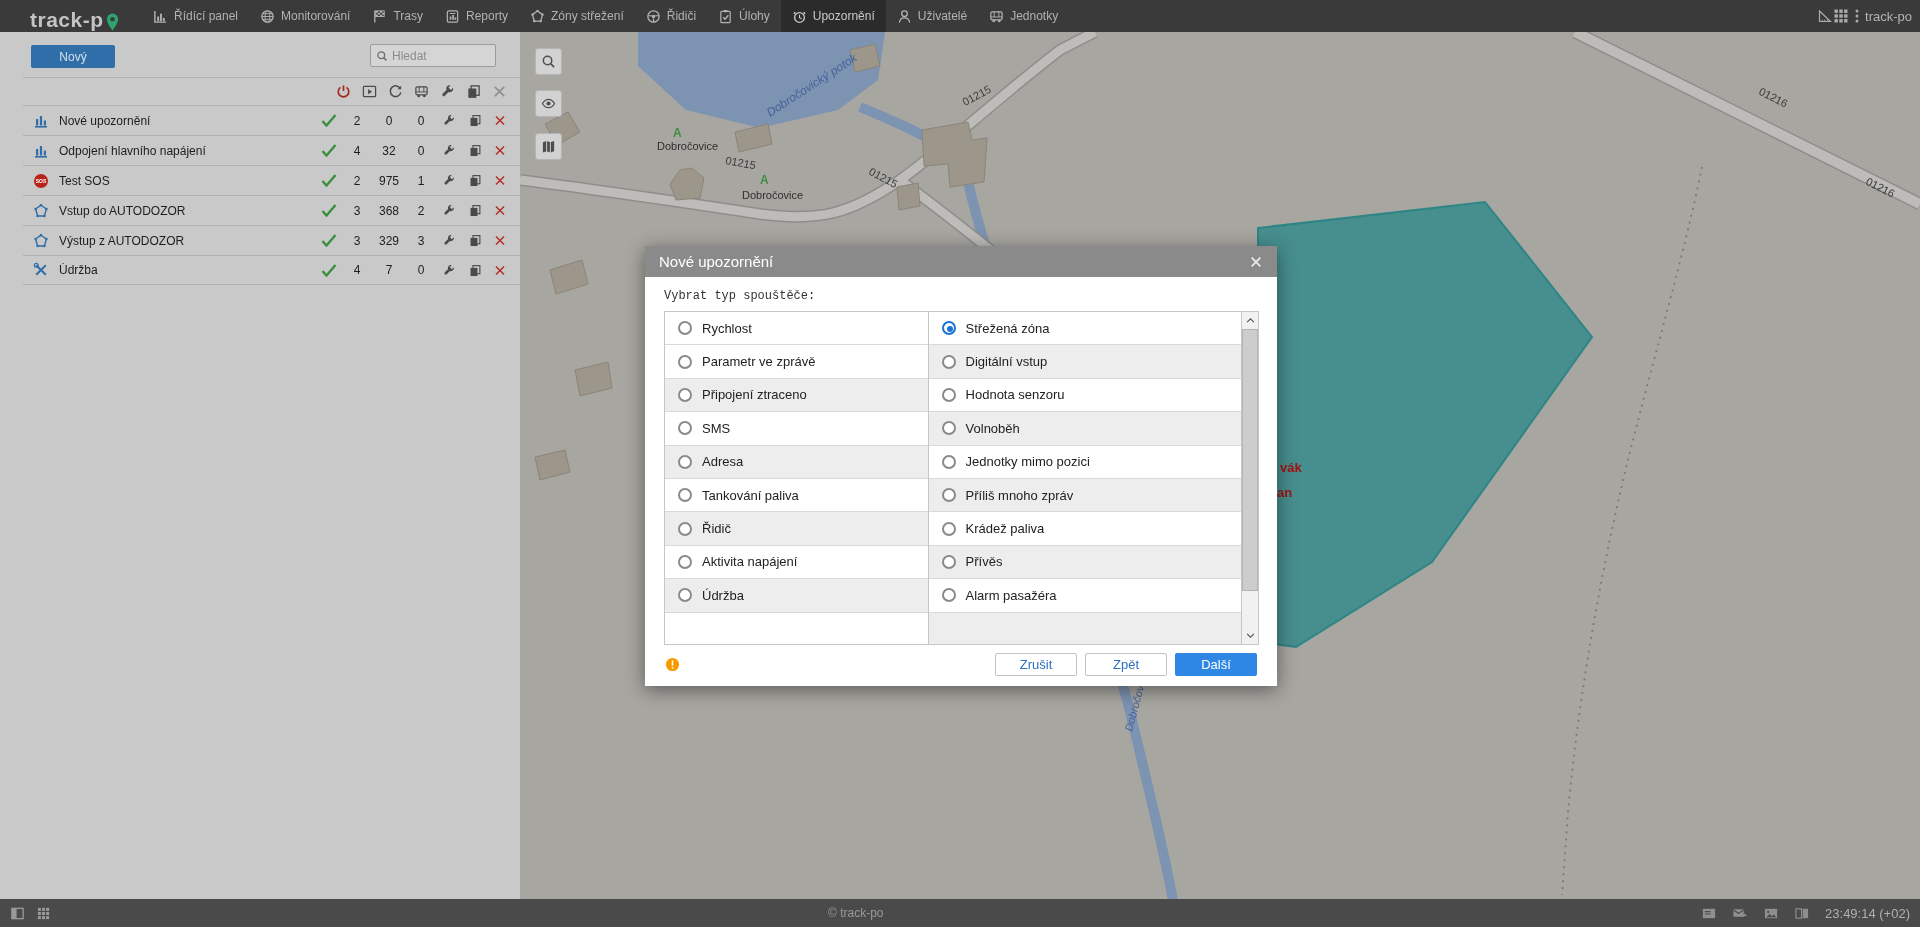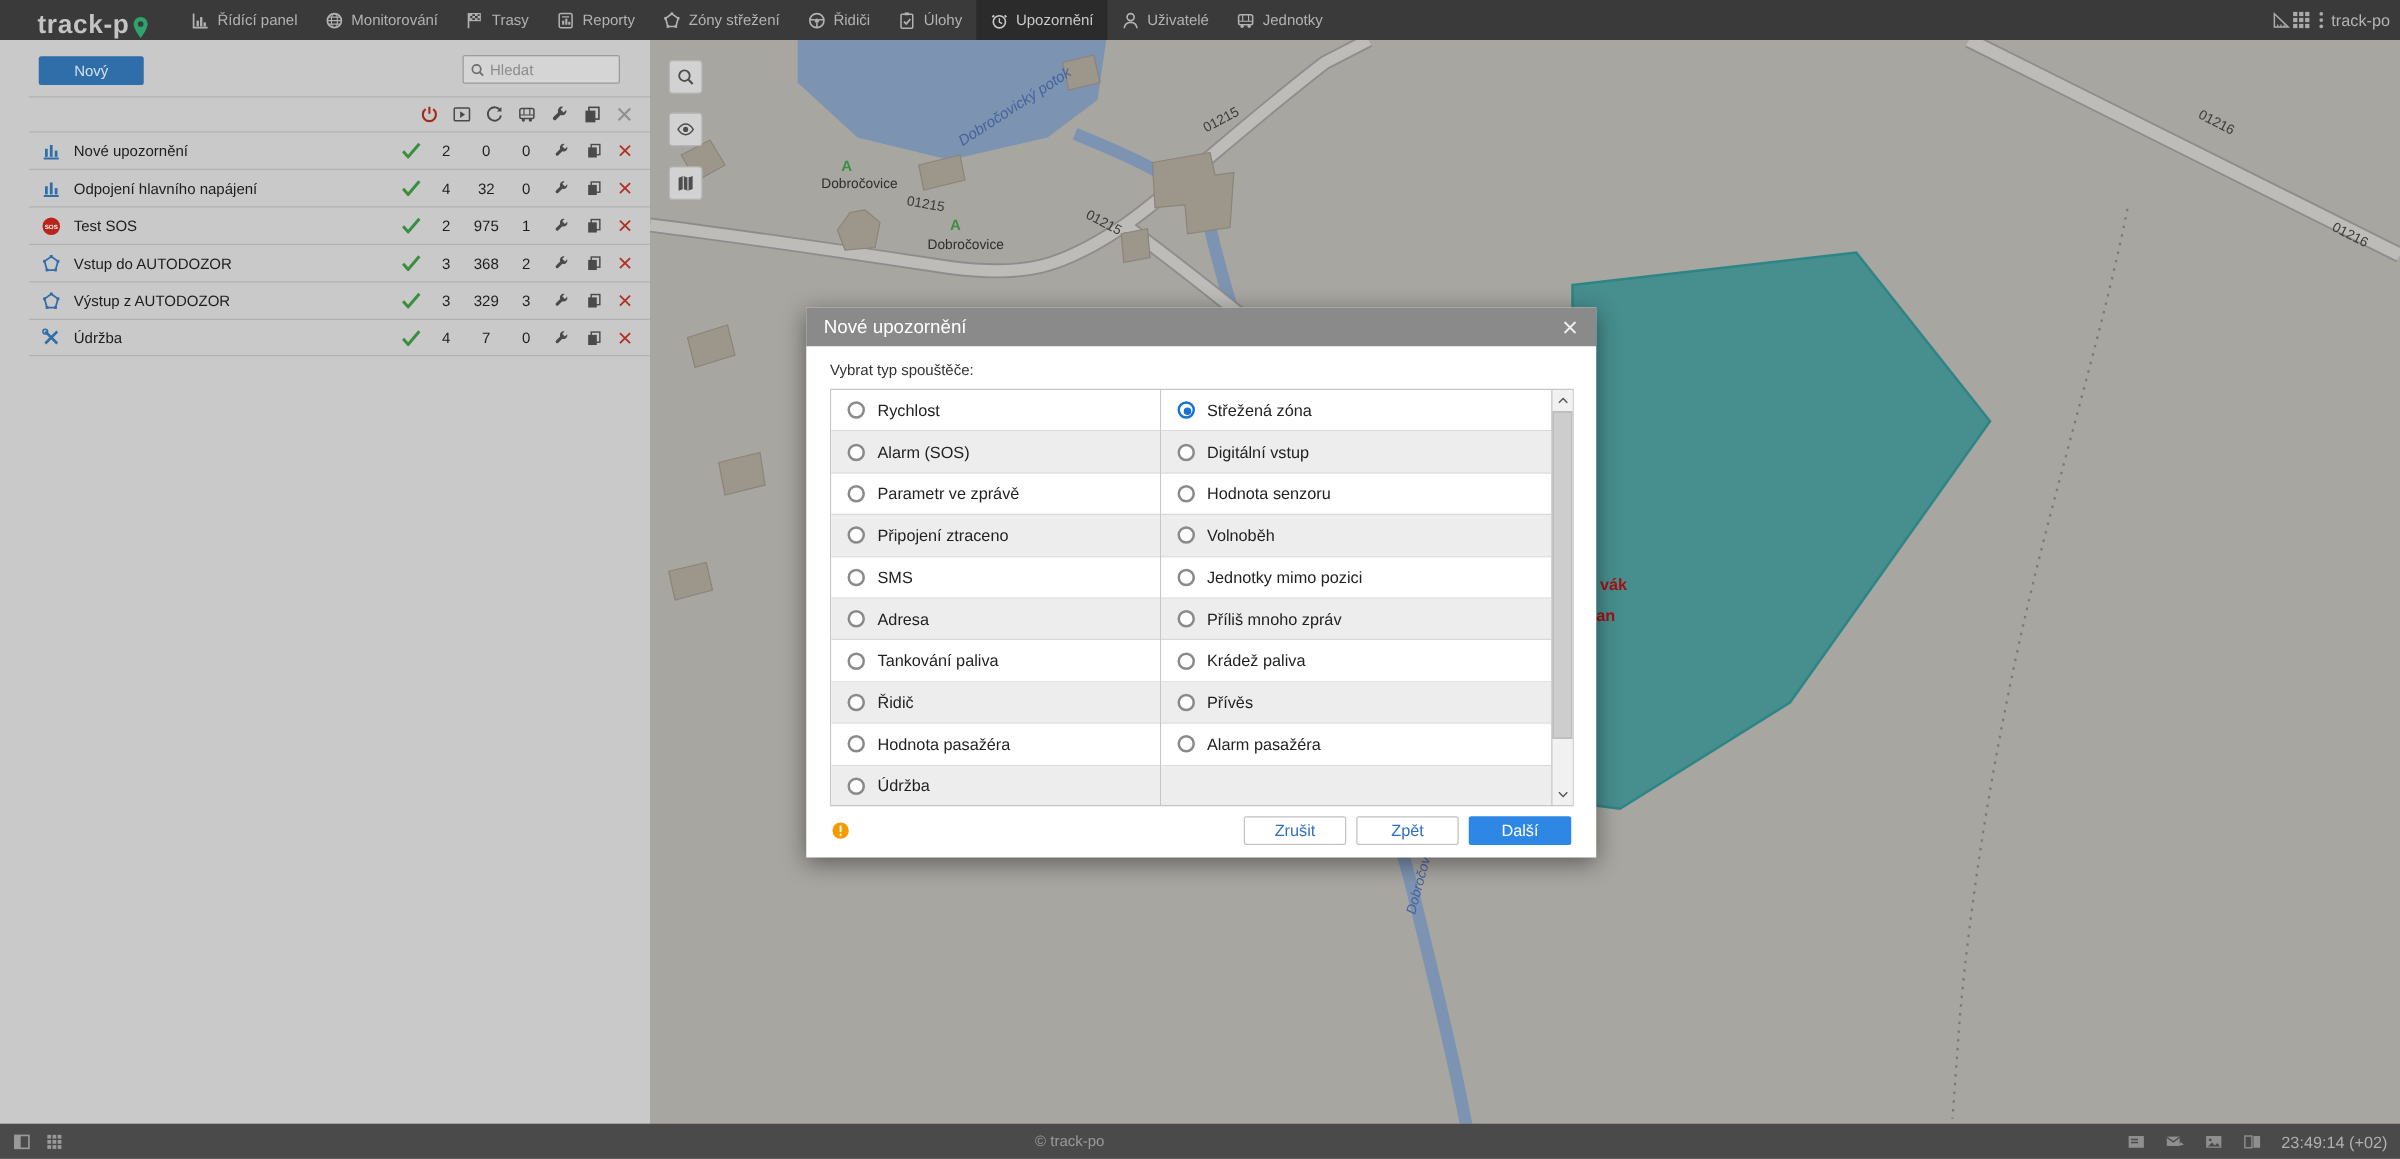--- a/index.html
+++ b/index.html
@@ -46,21 +46,21 @@
   .map { position:absolute; left:520px; top:32px; width:1400px; height:867px; overflow:hidden; z-index:10; }
   .map-controls { position:absolute; left:535px; top:48px; z-index:20; width:27px; }
   .map-btn { position:absolute; left:0; width:27px; height:27px; background:#d2d2d2; border:1px solid #b5b5b5; border-radius:3px; color:#4e4e4e; display:flex; align-items:center; justify-content:center; cursor:pointer; }
   .map-btn .ic { width:15px; height:15px; }
   .map-btn.b1 { top:0; } .map-btn.b2 { top:42px; } .map-btn.b3 { top:85px; }
 
   
   .modal { position:absolute; left:645px; top:246px; width:632px; height:440px; background:#fff; box-shadow:0 4px 18px rgba(0,0,0,.45); z-index:50; }
   .modal-head { height:31px; background:#8a8a8a; color:#fff; display:flex; align-items:center; padding:0 14px; font-size:15px; }
   .modal-close { margin-left:auto; color:#efefef; font-size:14px; width:14px; height:14px; cursor:pointer; }
-  .modal-sub { margin:12px 0 8px 19px; font-size:12px; color:#333; }
+  .modal-sub { margin:12px 0 8px 19px; font-size:12px; color:#333;font-family:Liberation Mono, monospace; }
   .opt-list { margin-left:19px; width:595px; height:334px; border:1px solid #c6c6c6; display:flex; overflow:hidden; }
   .opt-col { display:flex; flex-direction:column; }
   .opt-col.left { width:263px; }
   .opt-col.right { width:314px; border-left:1px solid #c6c6c6; }
   .opt-cell { height:33.4px; flex:none; display:flex; align-items:center; padding-left:13px; gap:10px; font-size:13px; color:#222; border-bottom:1px solid #d9d9d9; background:#fff; cursor:pointer; }
   .opt-cell.alt { background:#ededed; }
   .radio { width:14px; height:14px; border-radius:50%; border:2px solid #8a8a8a; background:#fff; flex:none; position:relative; }
   .radio.sel { border-color:#1a73d1; }
   .radio.sel::after { content:""; position:absolute; left:3px; top:3px; width:6px; height:6px; border-radius:50%; background:#1a73d1; }
   .opt-scroll { width:17px; display:flex; flex-direction:column; background:#f1f1f1; border-left:1px solid #c6c6c6; }
@@ -611,51 +611,47 @@
         </svg>
       </span>
   </div>
   <div class="modal-sub">Vybrat typ spouštěče:</div>
   <div class="opt-list">
     <div class="opt-col left" id="opt-col-left">
         <div class="opt-cell">
           <span class="radio"></span>
           <span>Rychlost</span>
         </div>
+        <div class="opt-cell">
+          <span class="radio"></span>
+          <span>Parametr ve zprávě</span>
+        </div>
         <div class="opt-cell alt">
           <span class="radio"></span>
-          <span>Alarm (SOS)</span>
-        </div>
-        <div class="opt-cell">
-          <span class="radio"></span>
-          <span>Parametr ve zprávě</span>
+          <span>Připojení ztraceno</span>
+        </div>
+        <div class="opt-cell">
+          <span class="radio"></span>
+          <span>SMS</span>
         </div>
         <div class="opt-cell alt">
           <span class="radio"></span>
-          <span>Připojení ztraceno</span>
-        </div>
-        <div class="opt-cell">
-          <span class="radio"></span>
-          <span>SMS</span>
+          <span>Adresa</span>
+        </div>
+        <div class="opt-cell">
+          <span class="radio"></span>
+          <span>Tankování paliva</span>
         </div>
         <div class="opt-cell alt">
           <span class="radio"></span>
-          <span>Adresa</span>
-        </div>
-        <div class="opt-cell">
-          <span class="radio"></span>
-          <span>Tankování paliva</span>
-        </div>
-        <div class="opt-cell alt">
-          <span class="radio"></span>
           <span>Řidič</span>
         </div>
         <div class="opt-cell">
           <span class="radio"></span>
-          <span>Hodnota pasažéra</span>
+          <span>Aktivita napájení</span>
         </div>
         <div class="opt-cell alt">
           <span class="radio"></span>
           <span>Údržba</span>
         </div>
       </div>
     <div class="opt-col right" id="opt-col-right">
         <div class="opt-cell">
           <span class="radio sel"></span>
           <span>Střežená zóna</span>

